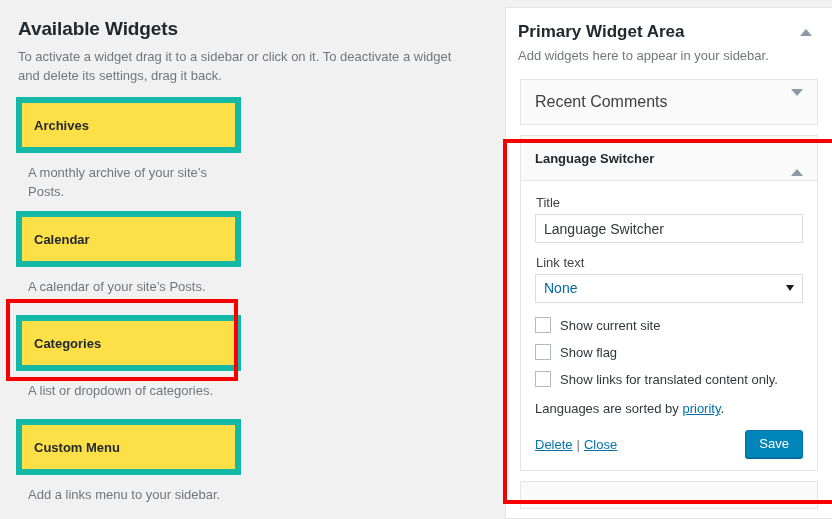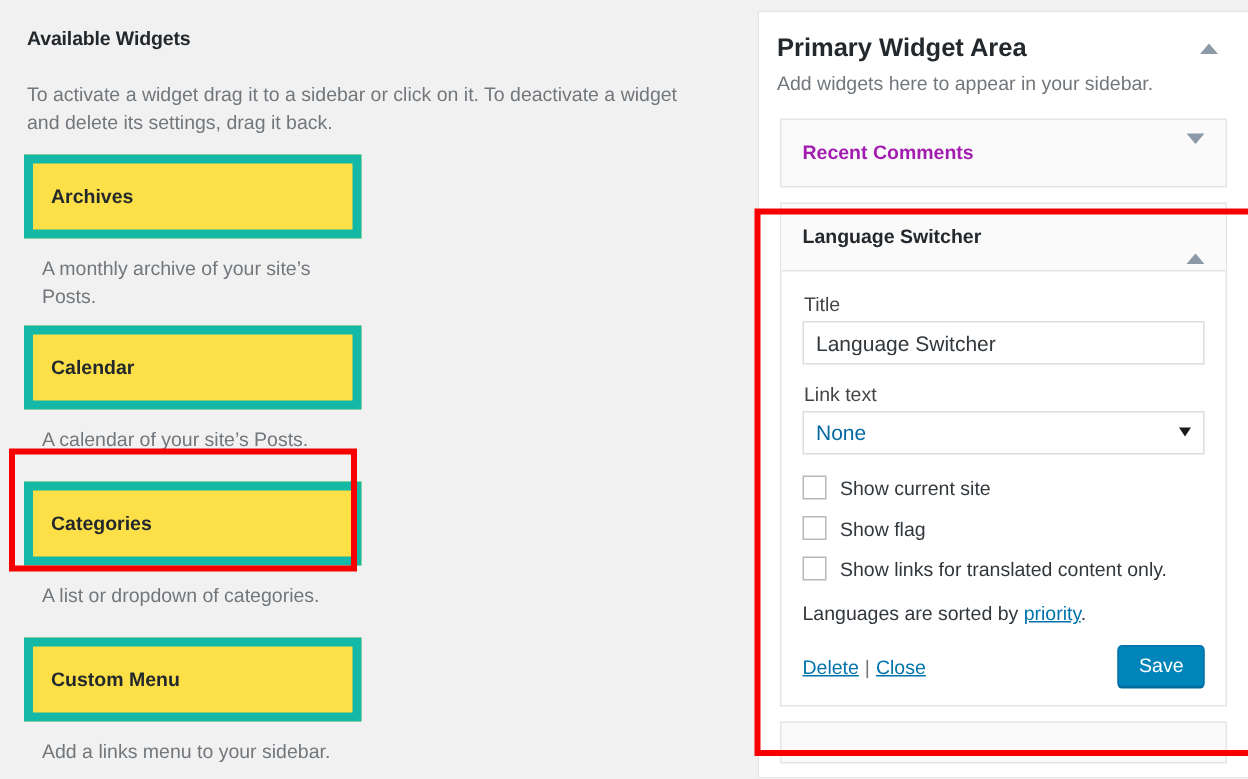--- a/index.html
+++ b/index.html
@@ -17,24 +17,24 @@
   
   #available-widgets {
     position: absolute;
     left: 0; top: 0;
     width: 490px; height: 519px;
     background: #f1f1f1;
     padding: 14px 20px 0 14px;
     overflow: hidden;
   }
   .aw-title {
-    font-size: 13px;
+    font-size: 19px;
     font-weight: bold;
     color: #23282d;
-    margin: 4px 0 20px 4px;
+    margin: 4px 0 7px 4px;
     letter-spacing: -0.1px;
   }
   .aw-desc {
     font-size: 13px;
     line-height: 19px;
     color: #72777c;
     margin: 0 0 12px 4px;
     max-width: 440px;
   }
 
@@ -106,23 +106,23 @@
   .tri-dn { border-top: 7px solid #8c9aa8; }
 
   .widget-bar {
     margin: 0 14px 10px 14px;
     background: #fafafa;
     border: 1px solid #e5e5e5;
     padding: 13px 14px;
     position: relative;
   }
   .widget-bar-title {
-    font-size: 13px;
-    font-weight: bold;
-    color: #a21caf;
+    font-size: 16px;
+    font-weight: normal;
+    color: #404040;
   }
   .widget-bar .toggle {
     position: absolute;
     right: 14px; top: 16px;
   }
 
   
   .widget-open {
     margin: 0 14px 0 14px;
     border: 1px solid #e5e5e5;

